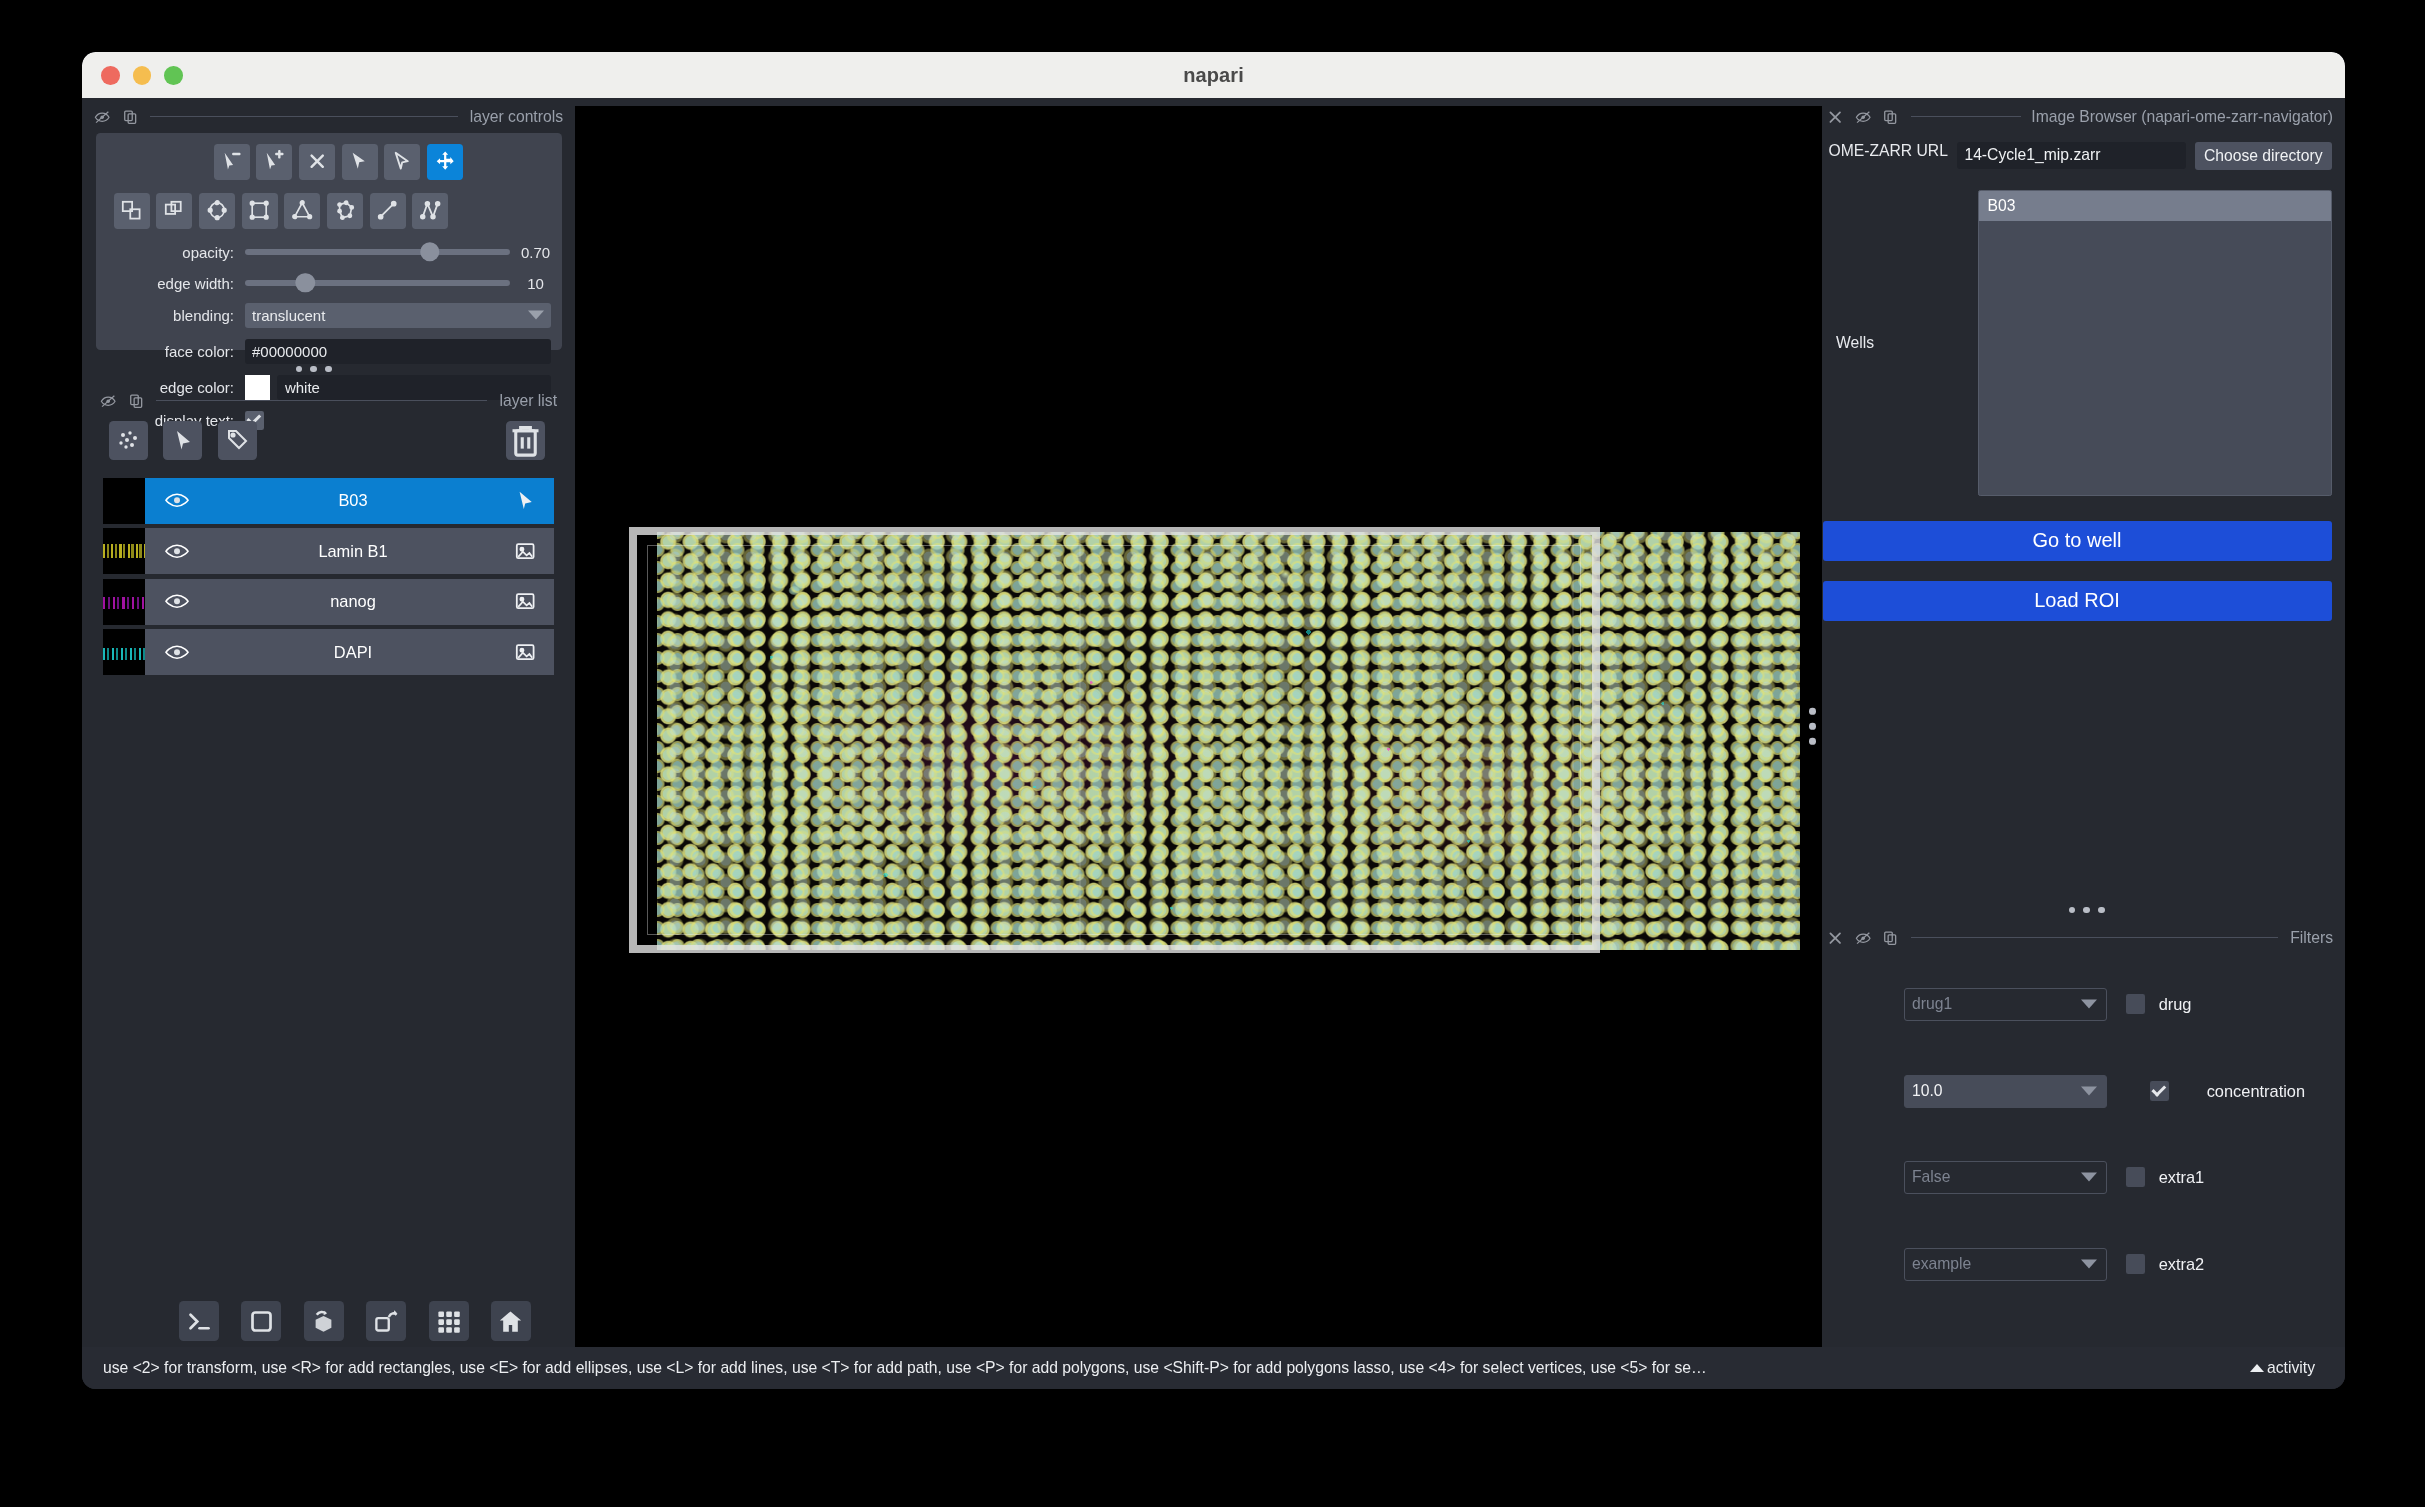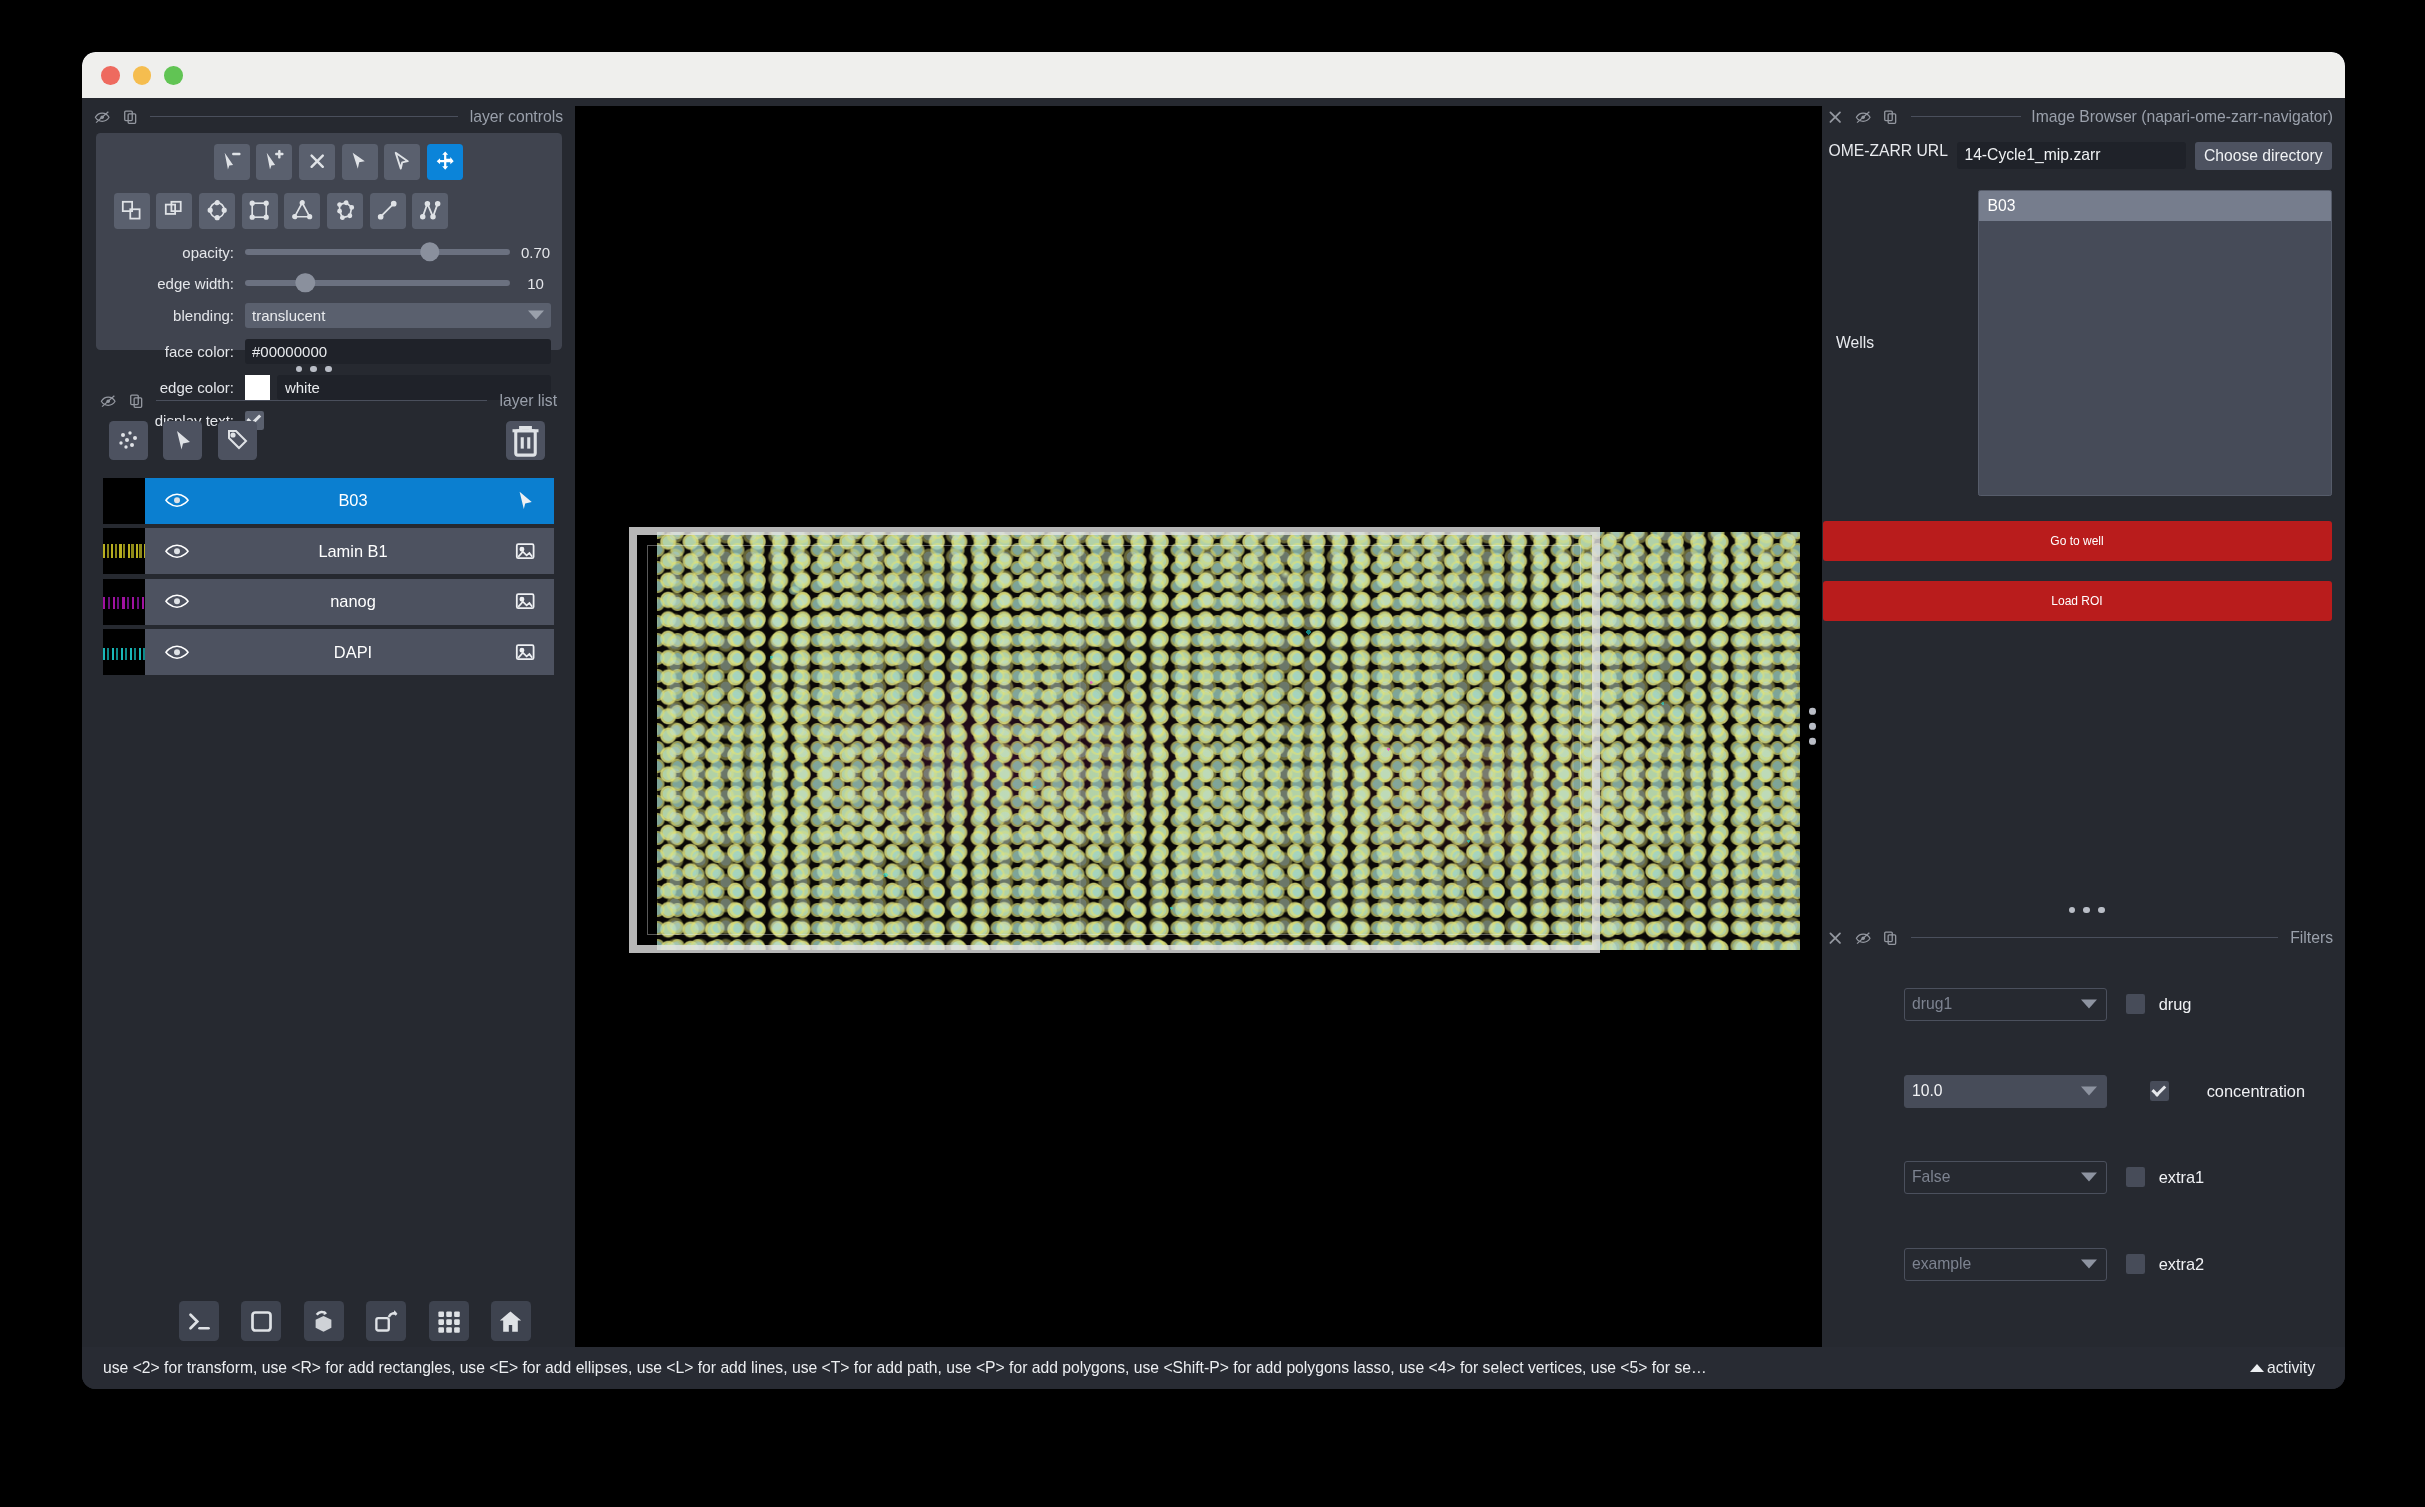--- a/index.html
+++ b/index.html
@@ -322,23 +322,23 @@
     overflow: hidden;
   }
   .well-item {
     height: 30px; display: flex; align-items: center;
     padding-left: 9px; font-size: 15.7px; color: #fff;
   }
   .well-item.selected { background: #767d8d; }
 
   .big-btn {
     position: absolute; left: 0; right: 6px;
-    height: 40px; background: #b91c1c; border-radius: 3px;
+    height: 40px; background: #1d4ed8; border-radius: 3px;
     display: flex; align-items: center; justify-content: center;
-    font-size: 12px; color: #fff;
+    font-size: 20px; color: #fff;
   }
 
   
   .filter-row {
     position: absolute; left: 0; right: 0;
     display: flex; align-items: center;
   }
   .filter-combo {
     position: relative;
     margin-left: 81px;
@@ -400,20 +400,21 @@
 <body>
 
 <div id="window">
 
   <div id="titlebar">
     <div id="traffic">
       <div class="light red"></div>
       <div class="light yellow"></div>
       <div class="light green"></div>
     </div>
+    <div id="window-title">napari</div>
   </div>
 
   <div id="app">
 
     <div id="left-dock">
 
       <div class="dock-header">
         <div class="hdr-icons">
           <span>
             <svg class="mini-icon" viewBox="0 0 24 24" fill="none" stroke="#b9bdc6" stroke-width="1.8">

